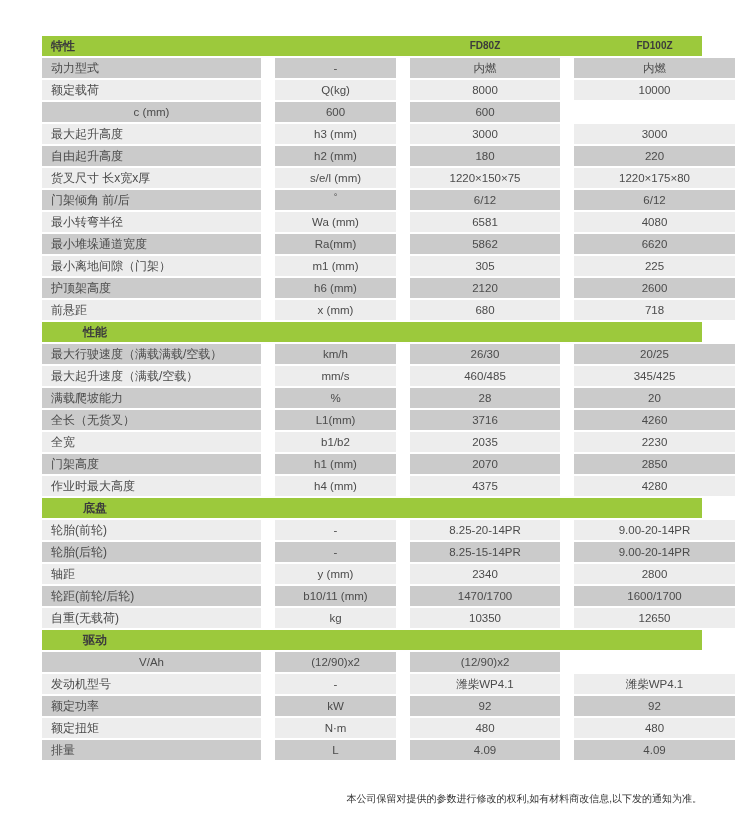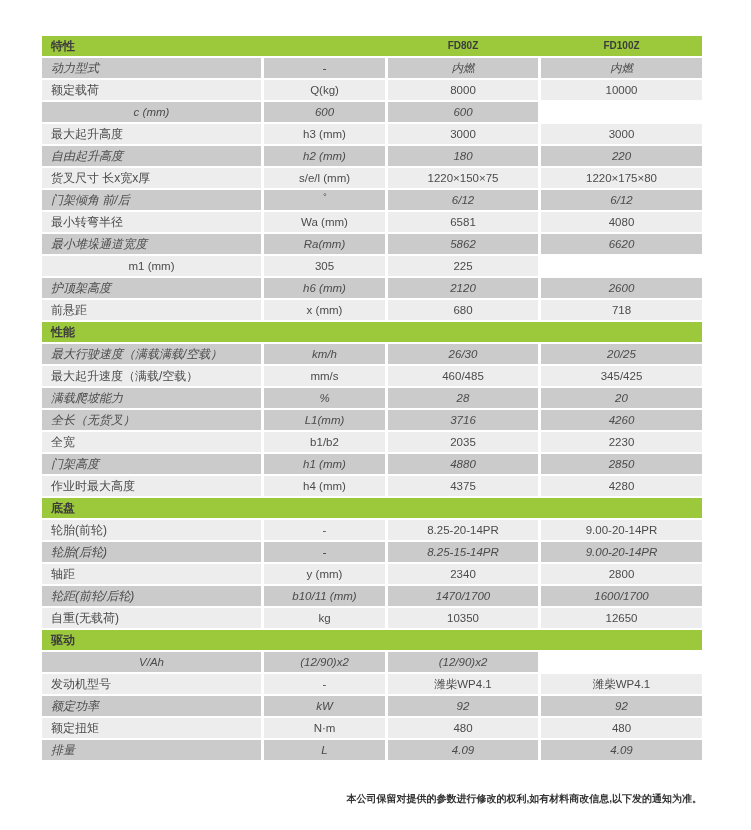--- a/index.html
+++ b/index.html
@@ -17,36 +17,36 @@
   }
   .spec-table {
     position: absolute;
     left: 42px;
     top: 36px;
     width: 660px;
   }
   .row {
     display: grid;
     grid-template-columns: 219px 121px 150px 161px;
-    column-gap: 3px;
+    column-gap: 14px;
     height: 20px;
     margin-bottom: 2px;
   }
   .row.green-bar {
     background: var(--green, #9cc93c);
   }
   .cell {
     line-height: 20px;
     font-size: 11.5px;
     color: var(--text, #4b4b4b);
     white-space: nowrap;
     overflow: hidden;
   }
   .row.data .cell { background: var(--row_light, #ededed); }
-  .row.data.dark .cell { background: var(--row_dark, #cbcbcb); font-style: italic; }
+  .row.data.dark .cell { background: var(--row_dark, #cbcbcb); }
   .cell.label {
     text-align: left;
     padding-left: 9px;
     font-size: 12px;
   }
   .cell.center { text-align: center; }
   .cell.unit.deg { font-size: 9px; line-height: 15px; }
   .header-feature {
     font-weight: bold;
     font-size: 12px;
@@ -61,29 +61,30 @@
     text-align: center;
     line-height: 20px;
   }
   .section-label {
     grid-column: 1 / -1;
     font-weight: bold;
     font-size: 12px;
     color: var(--header_text, #3c3c3c);
     padding-left: 9px;
     line-height: 20px;
+    margin-left: 32px;
   }
   .footer-note {
     position: absolute;
     left: 42px;
     top: 792px;
     width: 660px;
     text-align: right;
     font-size: 10px;
-    font-weight: bold;
+    font-weight: normal;
     color: #333333;
   }
 </style>
 </head>
 <body>
 
 <div class="page">
   <div class="spec-table">
     <div class="row green-bar">
       <div class="cell header-feature">特性</div>
@@ -139,20 +140,21 @@
           <div class="cell center">6581</div>
           <div class="cell center">4080</div>
         </div>
         <div class="row data dark">
           <div class="cell label">最小堆垛通道宽度</div>
           <div class="cell center unit">Ra(mm)</div>
           <div class="cell center">5862</div>
           <div class="cell center">6620</div>
         </div>
         <div class="row data light">
+          <div class="cell label">最小离地间隙（门架）</div>
           <div class="cell center unit">m1 (mm)</div>
           <div class="cell center">305</div>
           <div class="cell center">225</div>
         </div>
         <div class="row data dark">
           <div class="cell label">护顶架高度</div>
           <div class="cell center unit">h6 (mm)</div>
           <div class="cell center">2120</div>
           <div class="cell center">2600</div>
         </div>
@@ -191,21 +193,21 @@
         </div>
         <div class="row data light">
           <div class="cell label">全宽</div>
           <div class="cell center unit">b1/b2</div>
           <div class="cell center">2035</div>
           <div class="cell center">2230</div>
         </div>
         <div class="row data dark">
           <div class="cell label">门架高度</div>
           <div class="cell center unit">h1 (mm)</div>
-          <div class="cell center">4880</div>
+          <div class="cell center">2070</div>
           <div class="cell center">2850</div>
         </div>
         <div class="row data light">
           <div class="cell label">作业时最大高度</div>
           <div class="cell center unit">h4 (mm)</div>
           <div class="cell center">4375</div>
           <div class="cell center">4280</div>
         </div>
         <div class="row green-bar">
           <div class="section-label">底盘</div>

